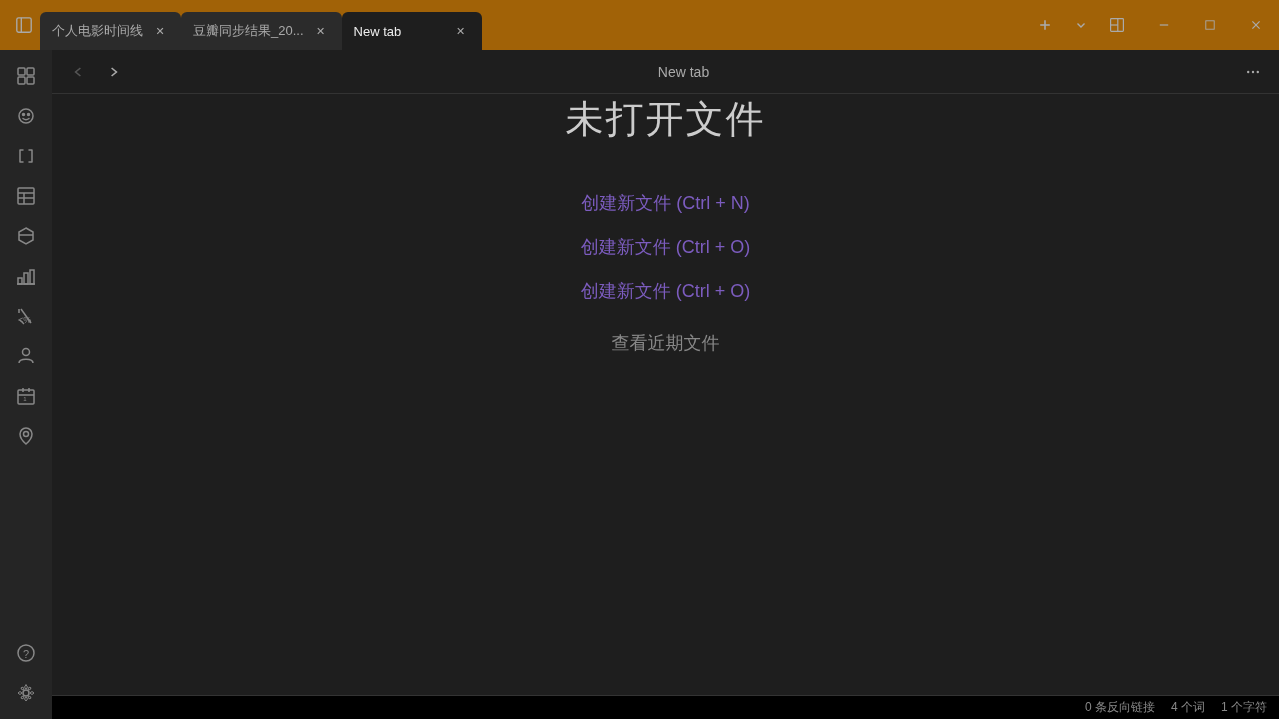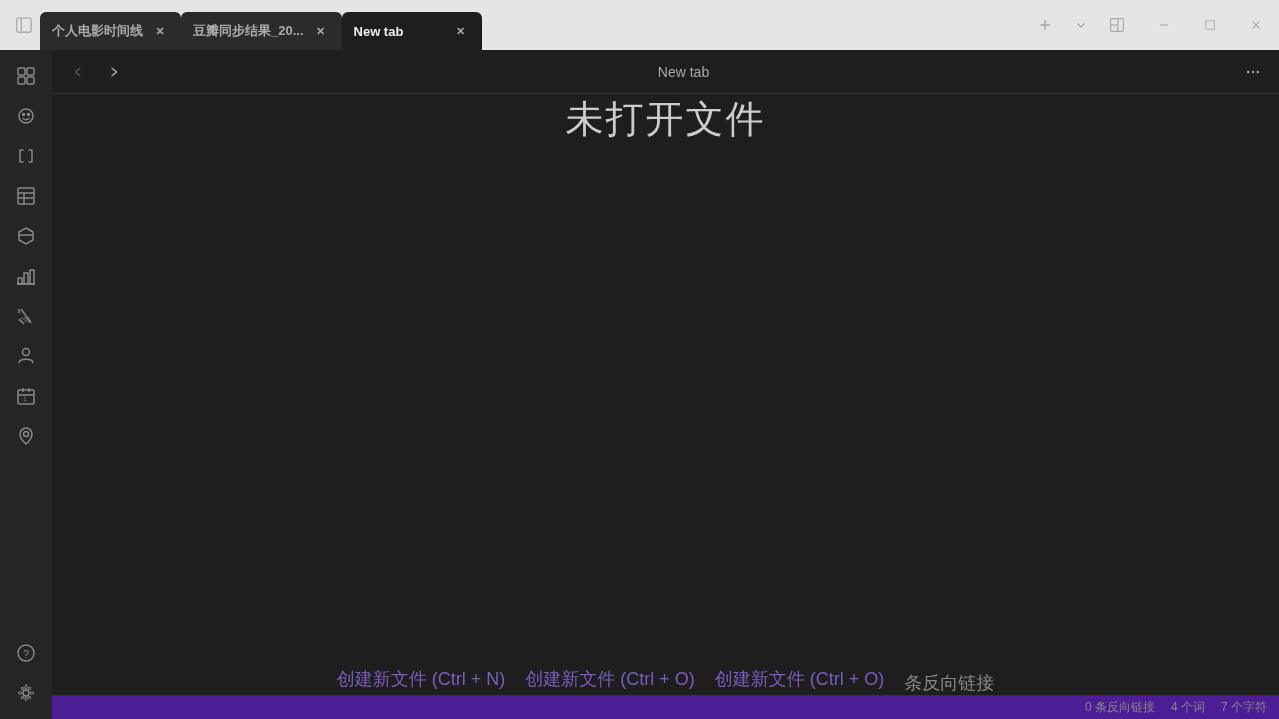--- a/index.html
+++ b/index.html
@@ -11,26 +11,25 @@
       color: #ccc;
       overflow: hidden;
       display: flex;
       flex-direction: column;
     }
 
     
     .title-bar {
       display: flex;
       align-items: center;
-      background: #e5e5e5;
+      background: #a16207;
       height: 50px;
       padding: 0 0 0 8px;
       flex-shrink: 0;
       user-select: none;
-      font-weight: bold;
     }
     .title-bar-left {
       display: flex;
       align-items: center;
       gap: 8px;
     }
     .sidebar-toggle {
       width: 32px;
       height: 32px;
       display: flex;
@@ -216,35 +215,35 @@
       color: #aaa;
       font-size: 18px;
     }
 
     
     .new-tab-content {
       flex: 1;
       display: flex;
       flex-direction: column;
       align-items: center;
-      justify-content: space-between;
+      justify-content: flex-start;
       gap: 6px;
     }
 
     .no-file-title {
       font-size: 38px;
       color: #ccc;
       font-weight: 400;
       margin-bottom: 40px;
       letter-spacing: 2px;
     }
 
     .new-tab-links {
       display: flex;
-      flex-direction: row;
+      flex-direction: column;
       align-items: center;
       gap: 20px;
     }
 
     .action-link {
       font-size: 18px;
       color: #7c5cbf;
       cursor: pointer;
       text-decoration: none;
     }
@@ -252,21 +251,21 @@
     .close-tab-link {
       font-size: 18px;
       color: #888;
       cursor: pointer;
       margin-top: 8px;
     }
 
     
     .status-bar {
       height: 24px;
-      background: #4c1d95;
+      background: #000000;
       display: flex;
       align-items: center;
       justify-content: flex-end;
       padding: 0 12px;
       font-size: 12px;
       color: #888;
       border-top: 1px solid #333;
       flex-shrink: 0;
       gap: 16px;
     }
@@ -468,23 +467,23 @@
       </div>
     </div>
 
     <div class="new-tab-content">
       <div class="no-file-title">未打开文件</div>
 
       <div class="new-tab-links">
         <a class="action-link">创建新文件 (Ctrl + N)</a>
         <a class="action-link">创建新文件 (Ctrl + O)</a>
         <a class="action-link">创建新文件 (Ctrl + O)</a>
-        <a class="close-tab-link">条反向链接</a>
+        <a class="close-tab-link">查看近期文件</a>
       </div>
     </div>
 
     <div class="status-bar">
       <span>0 条反向链接</span>
       <span>4 个词</span>
-      <span>7 个字符</span>
+      <span>1 个字符</span>
     </div>
   </div>
 </div>
 
 </body></html>

